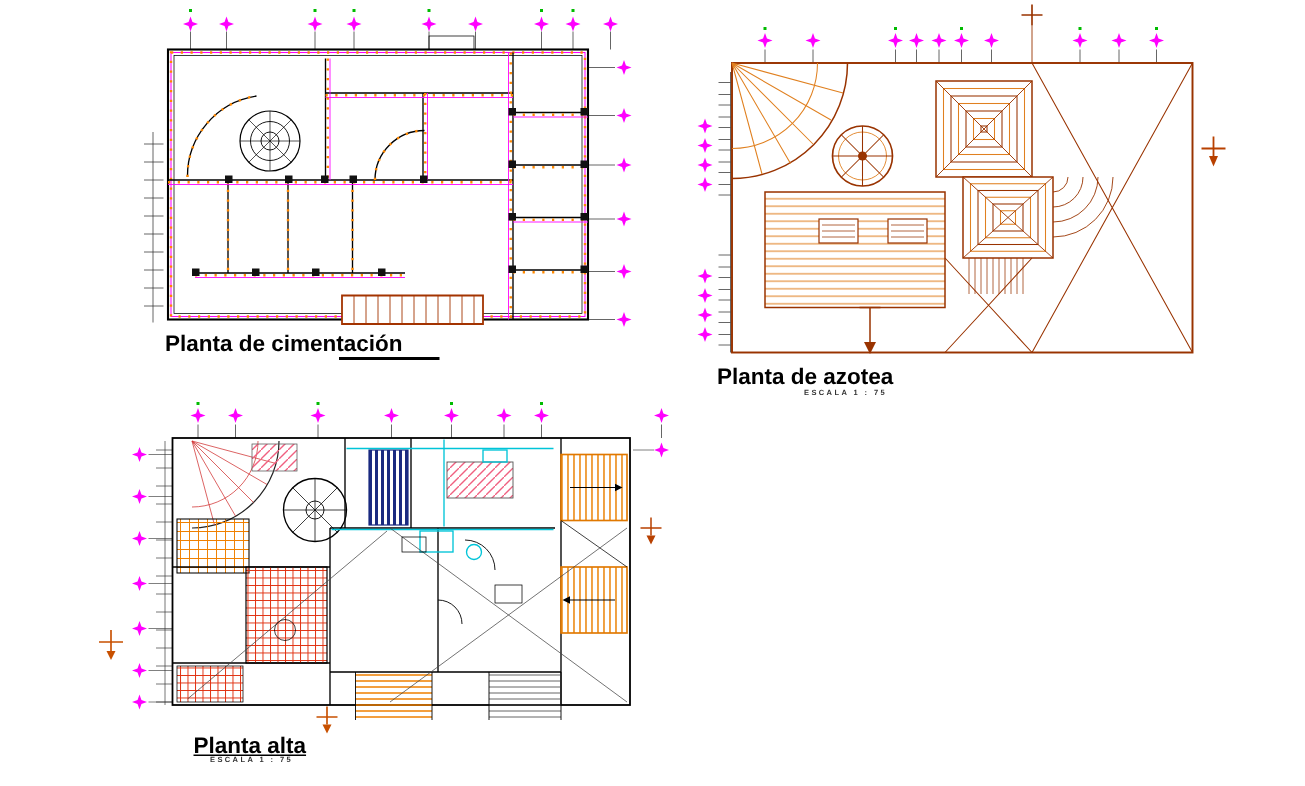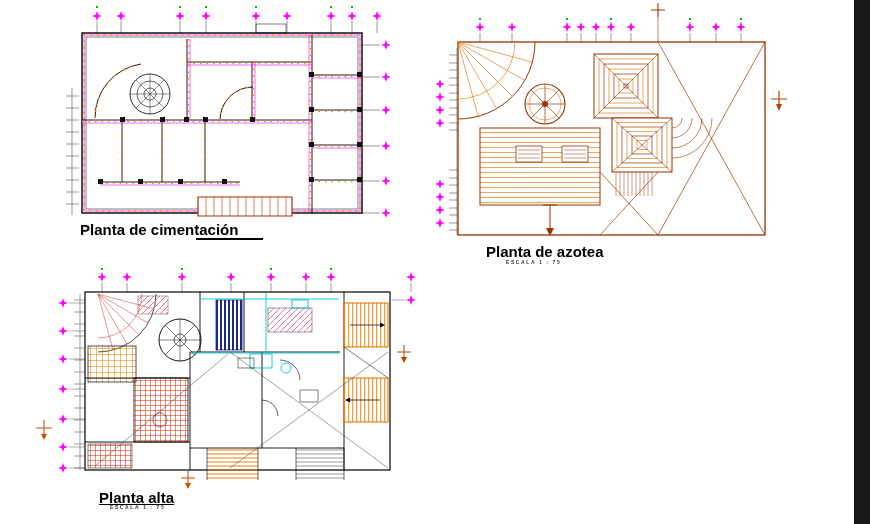--- a/index.html
+++ b/index.html
@@ -1,23 +1,23 @@
 <!DOCTYPE html>
 <html><head>
 <meta charset="utf-8">
 <style>
   html,body{margin:0;padding:0;}
   body{width:870px;height:524px;background:#ffffff;overflow:hidden;}
-  #app{position:relative;width:768px;height:524px;font-family:"Liberation Sans",sans-serif;}
+  #app{position:relative;width:768px;height:524px;font-family:"Liberation Sans",sans-serif;margin-left:30px;}
   #app > svg{position:absolute;left:0;top:0;}
   .title{position:absolute;font-weight:bold;font-size:15px;color:#000;white-space:nowrap;}
   .scale{position:absolute;font-weight:bold;font-size:5px;color:#333;letter-spacing:1.6px;white-space:nowrap;}
   .t1{left:80px;top:221px;}
   .u1{position:absolute;left:196px;top:238px;width:67px;height:2px;background:#000;}
-  .t2{left:486px;top:243px;}
+  .t2{left:448px;top:243px;}
   .s2{left:506px;top:259px;}
   .t3{left:99px;top:489px;text-decoration:underline;}
   .s3{left:110px;top:504px;}
   .rightbar{position:absolute;left:854px;top:0;width:16px;height:524px;background:#171717;}
 </style>
 </head>
 <body>
 
 <div id="app">
 

